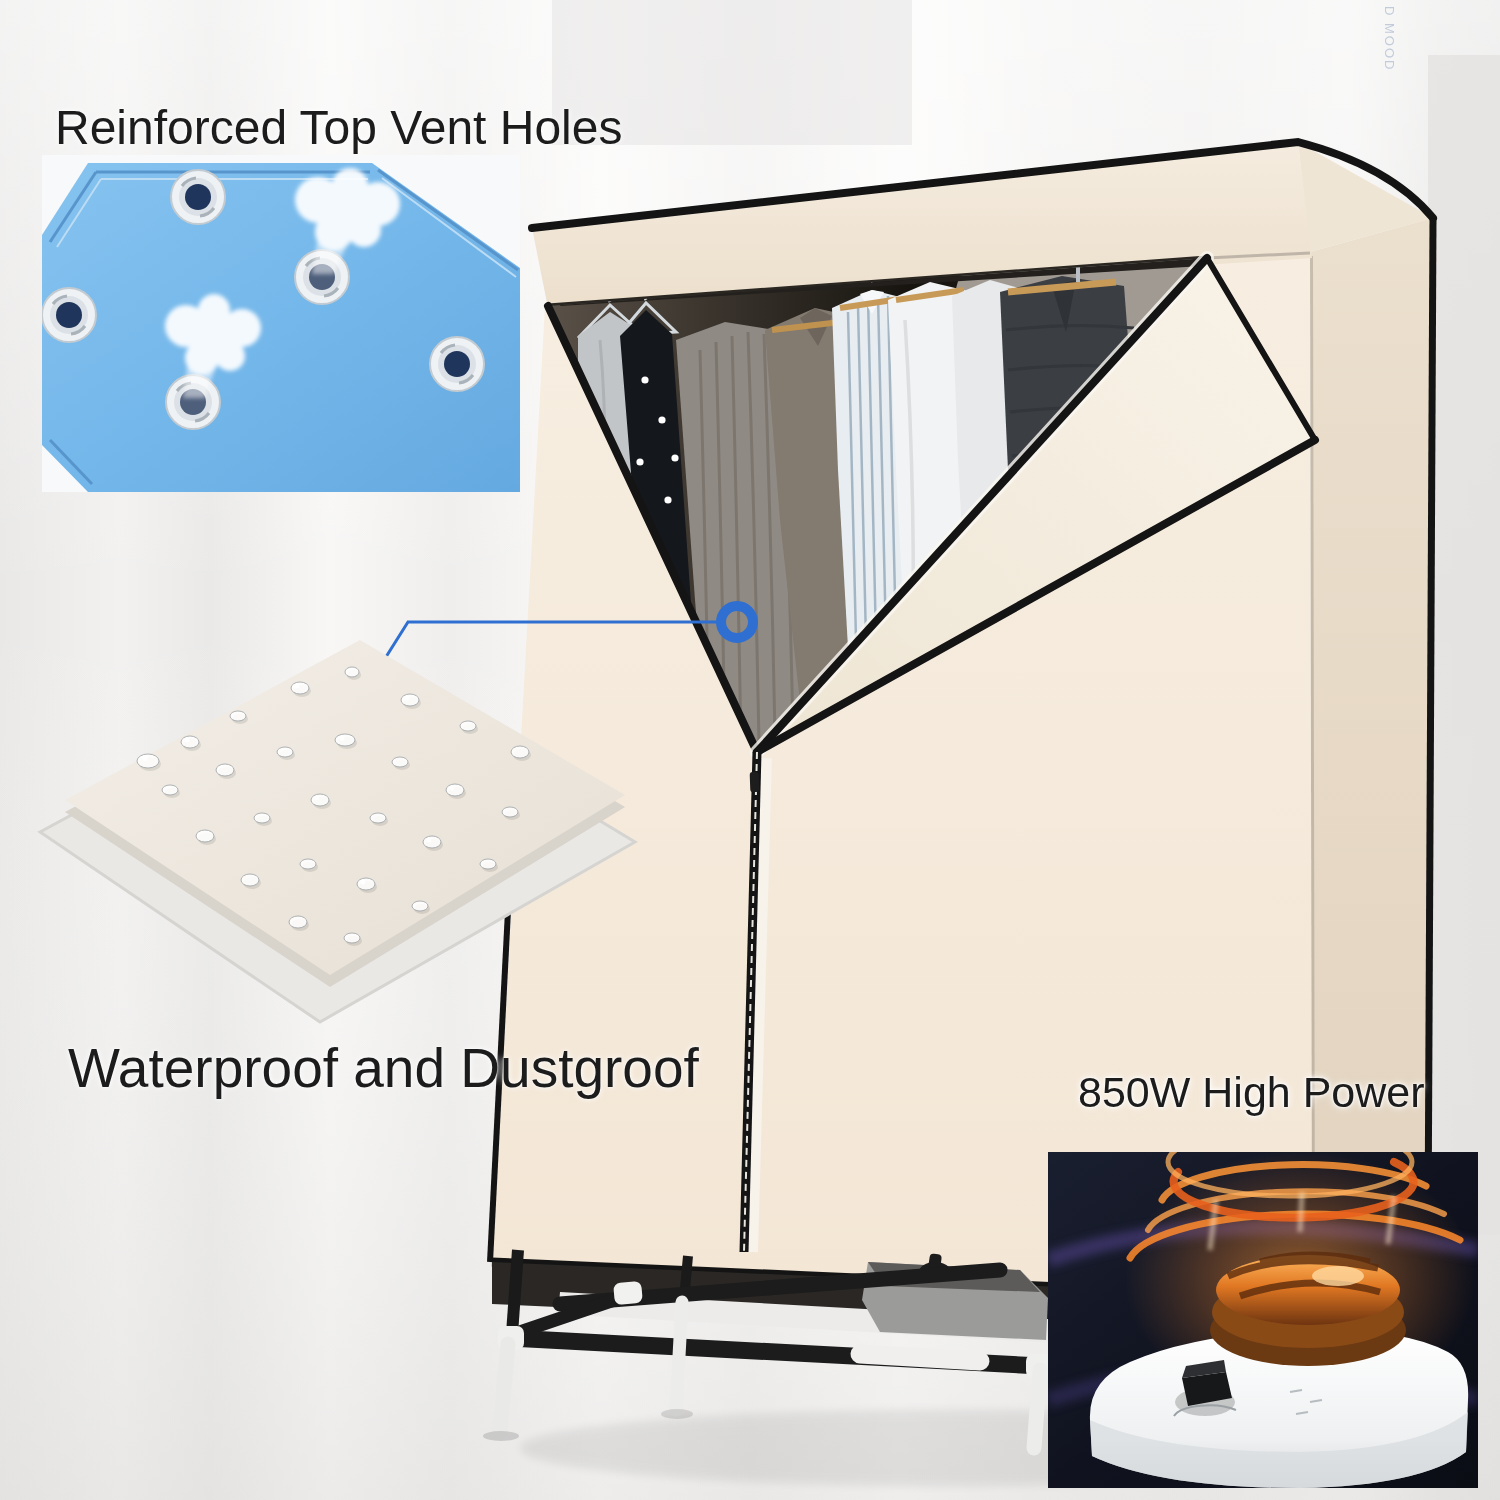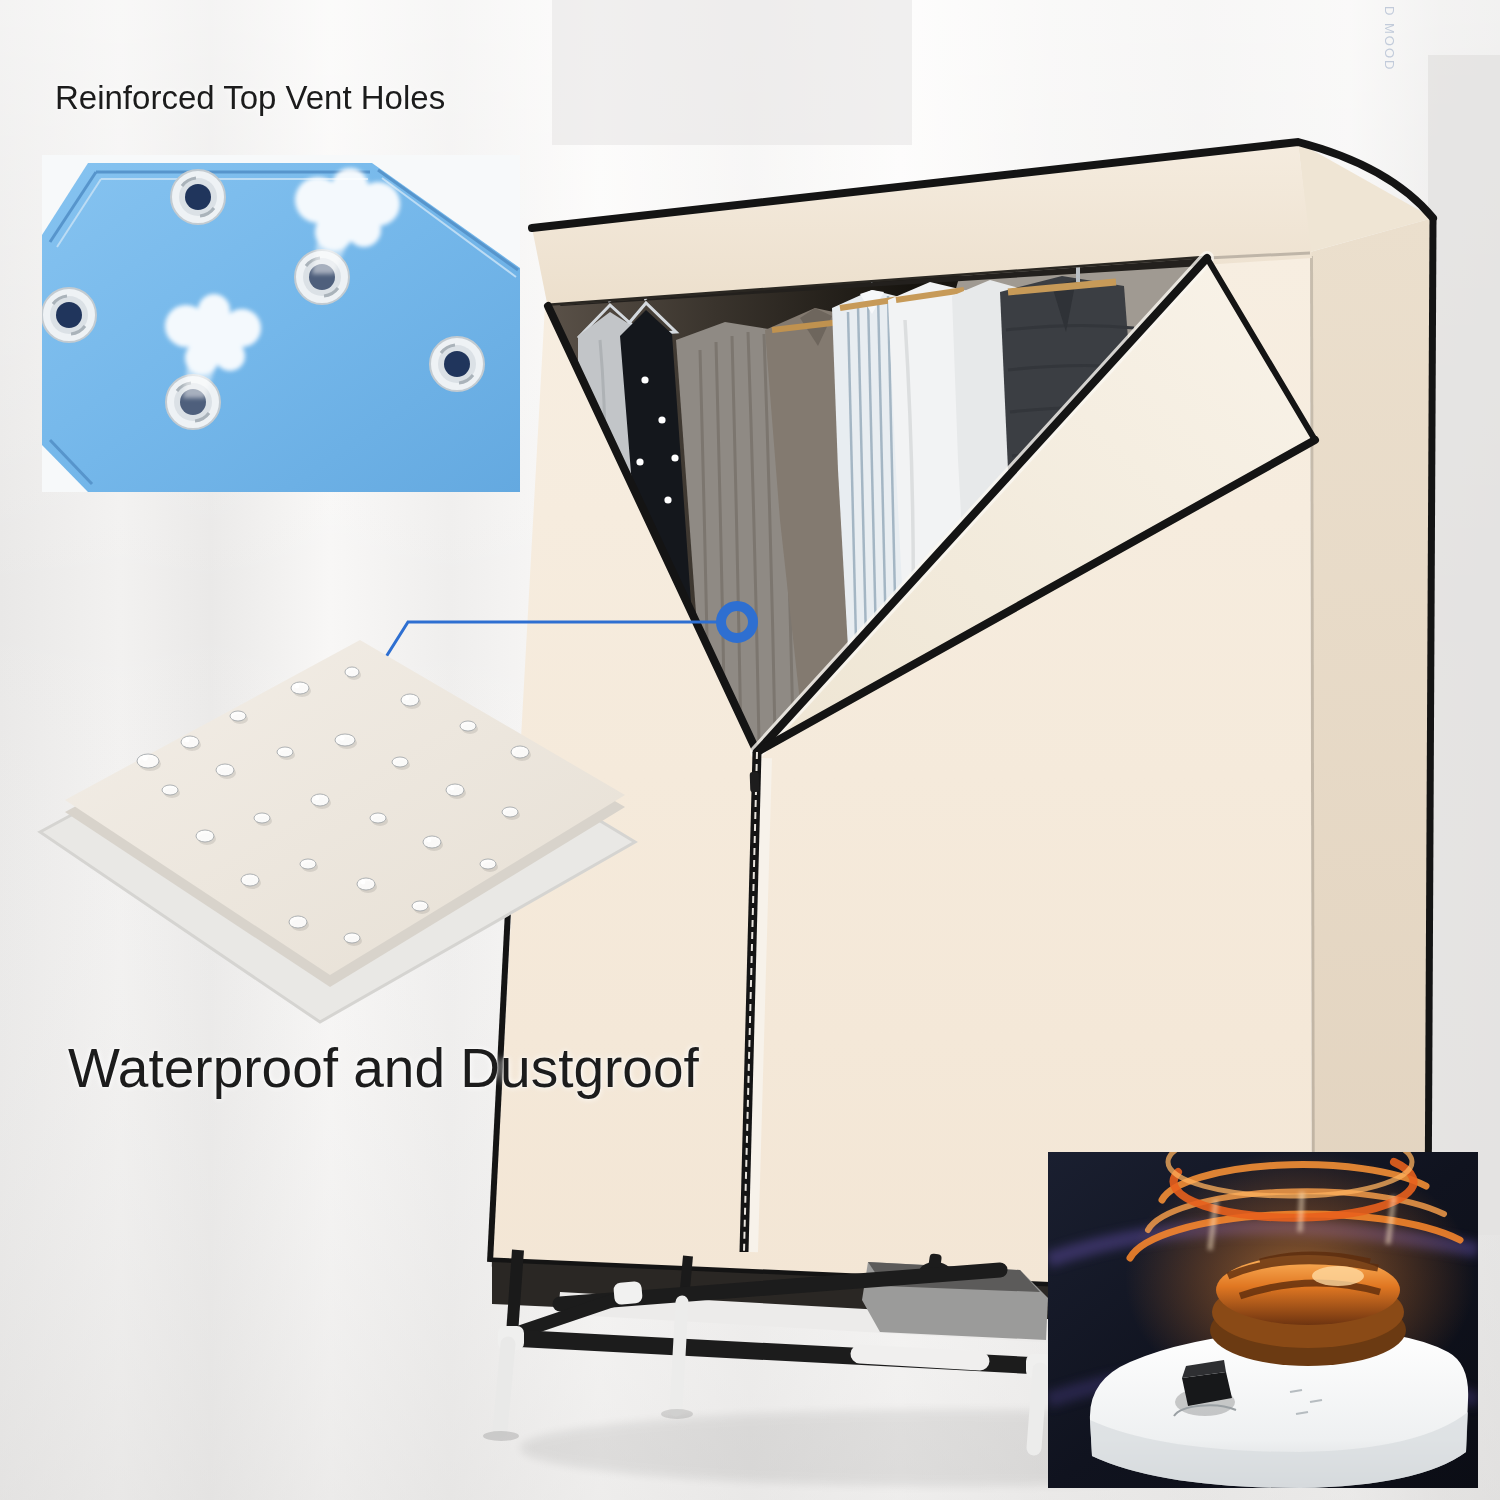--- a/index.html
+++ b/index.html
@@ -2,21 +2,21 @@
 <html style="--accent: #2e6fd1; --cover: #f6ecdf; --trim: #161616;"><head>
 <meta charset="utf-8">
 <style>
   html,body{margin:0;padding:0;background:#ffffff;}
   .stage{position:relative;width:1500px;height:1500px;overflow:hidden;
          font-family:"Liberation Sans", sans-serif;background:#f3f2f1;}
   .stage svg{position:absolute;left:0;top:0;}
   .label{position:absolute;color:#1c1c1c;white-space:nowrap;
          font-family:"Liberation Sans", sans-serif;
          text-shadow:0 0 6px #ffffff,0 0 2px #ffffff;}
-  .label-vent{left:55px;top:79px;font-size:33px;}
+  .label-vent{left:55px;top:100px;font-size:48px;}
   .label-waterproof{left:68px;top:1036px;font-size:55px;}
   .label-power{left:1078px;top:1068px;font-size:43px;
          text-shadow:0 0 8px #ffffff,0 0 4px #ffffff,0 0 2px #ffffff;}
   .watermark{position:absolute;left:1382px;top:6px;height:130px;
          writing-mode:vertical-rl;font-size:13px;letter-spacing:2px;
          color:#b9c4d6;opacity:.85;}
 </style>
 </head>
 <body>
 
@@ -458,15 +458,16 @@
     <g stroke="#ffe9c8" stroke-width="5" opacity="0.55" filter="url(#soft2)">
       <line x1="1210" y1="1250" x2="1216" y2="1200"></line>
           <line x1="1388" y1="1244" x2="1394" y2="1196"></line>
       <line x1="1300" y1="1232" x2="1302" y2="1192"></line>
     </g>
   </g>
 </svg>
 
   <div class="label label-vent">Reinforced Top Vent Holes</div>
   <div class="label label-waterproof">Waterproof and Dustgroof</div>
+  <div class="label label-power">850W High Power</div>
   <div class="watermark">D MOOD</div>
 
 </div>
 
 </body></html>

